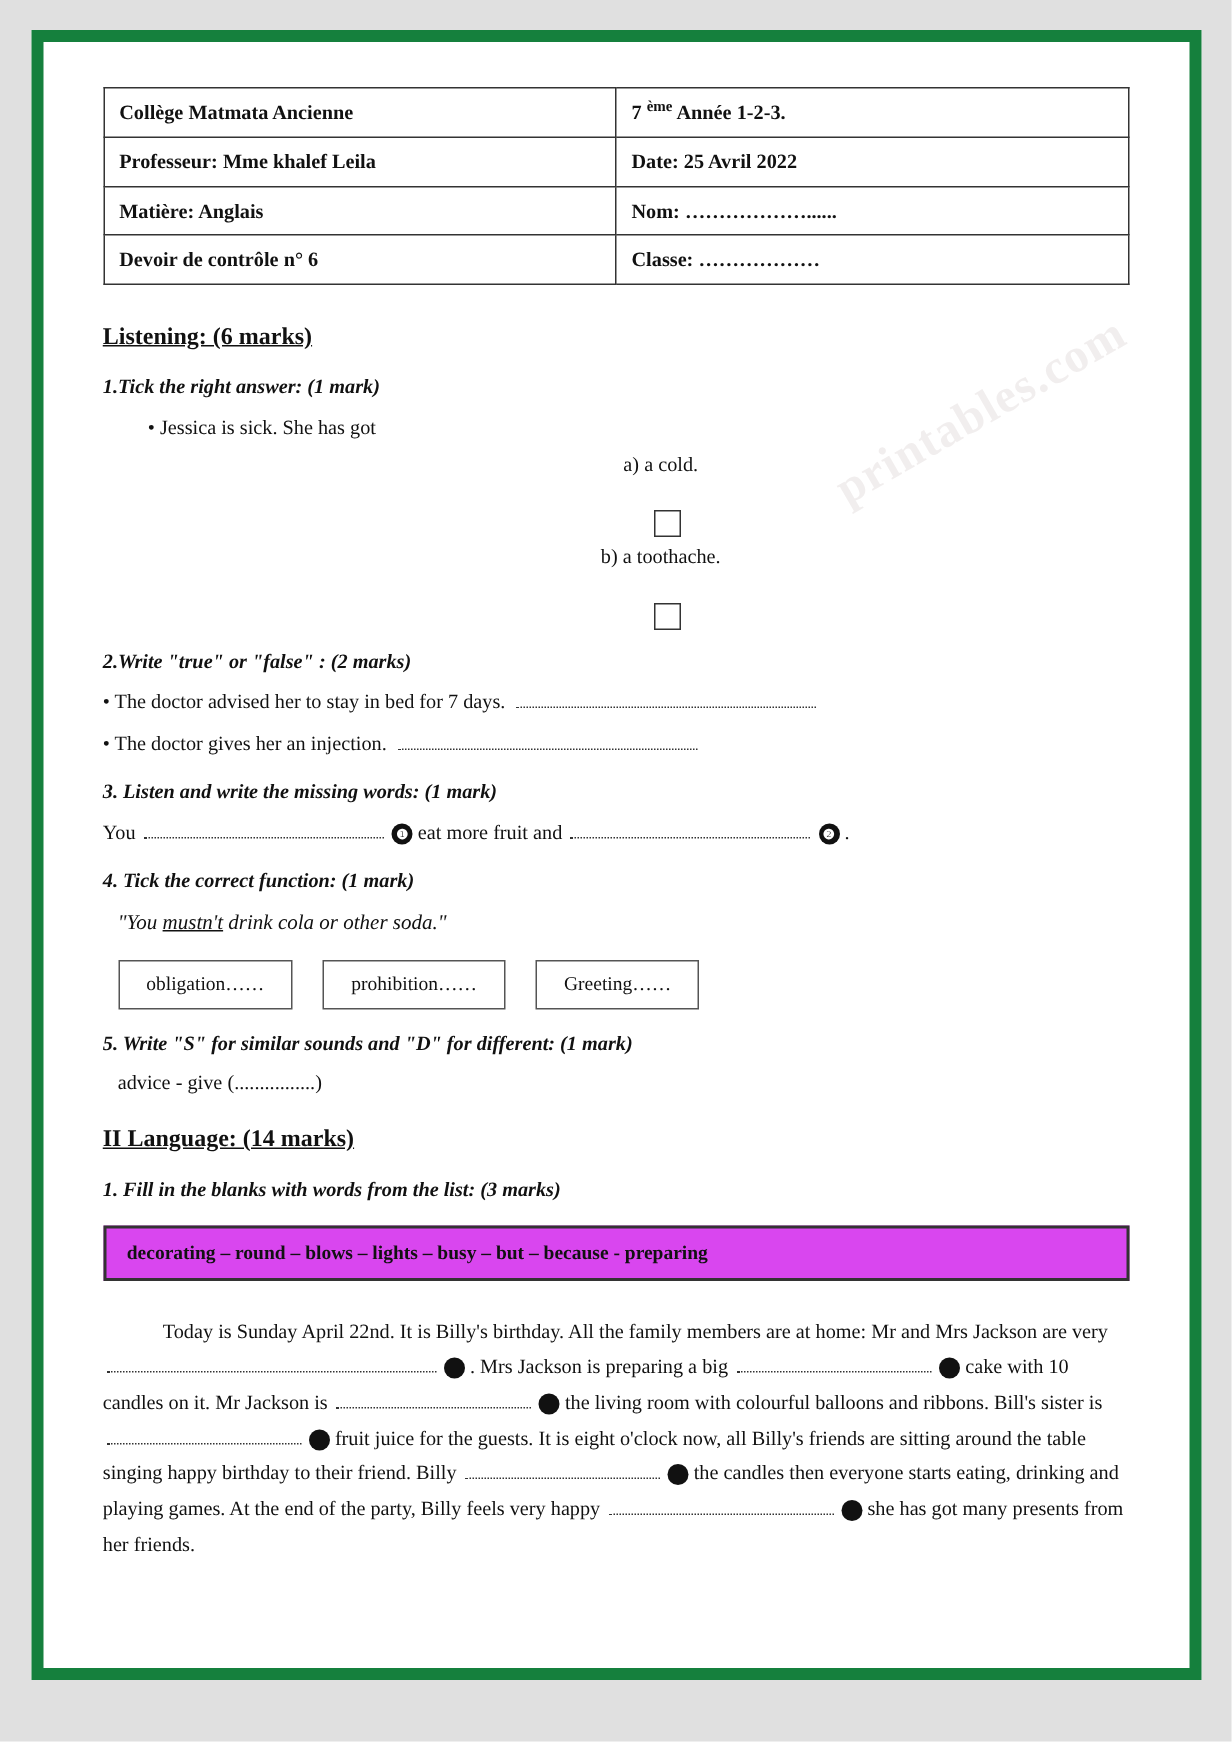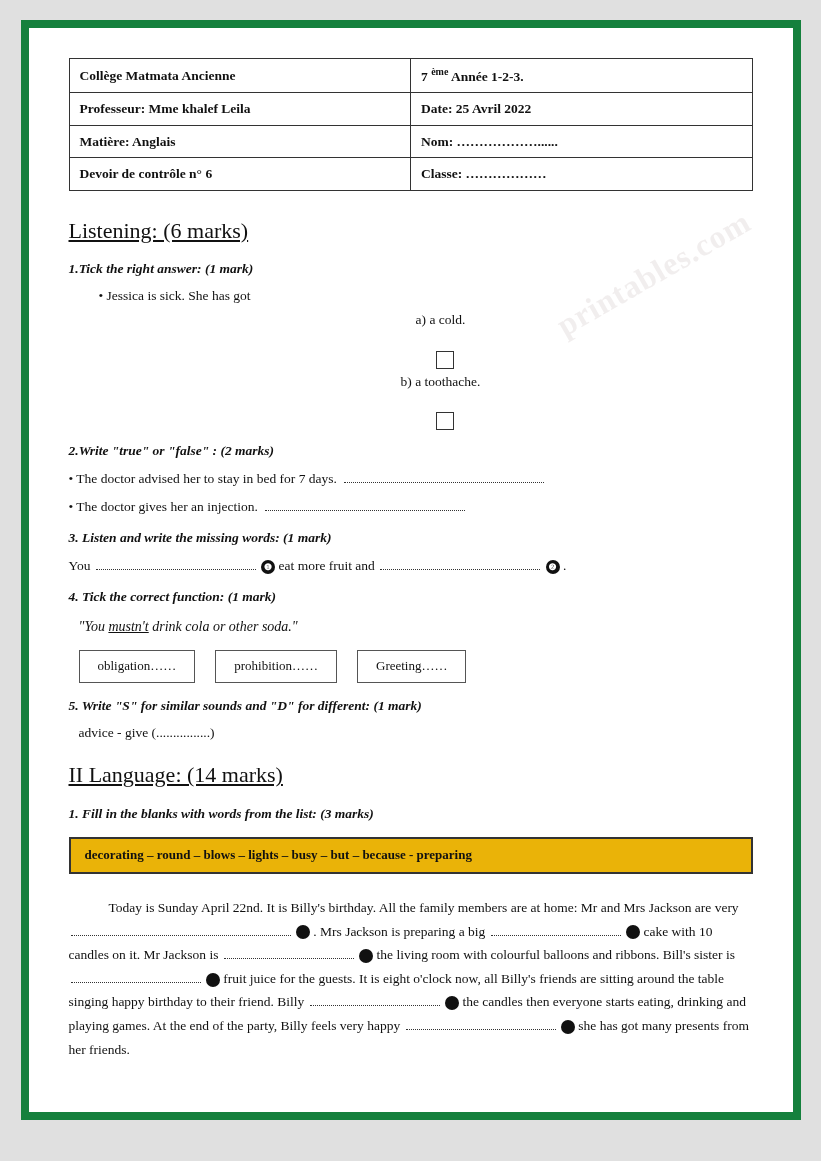--- a/index.html
+++ b/index.html
@@ -33,22 +33,22 @@
       border: 1.5px solid #333;
       padding: 5px 10px;
       font-size: 13.5px;
       font-weight: bold;
     }
     .header-table .col-left { width: 50%; }
     .header-table .col-right { width: 50%; }
 
     
     .section-title {
-      font-size: 22px;
-      font-weight: normal;
+      font-size: 16px;
+      font-weight: bold;
       text-decoration: underline;
       margin-bottom: 10px;
       margin-top: 6px;
     }
     .sub-question {
       font-weight: bold;
       margin-bottom: 5px;
       margin-top: 10px;
       font-style: italic;
     }
@@ -89,21 +89,21 @@
       border: 1.5px solid #555;
       padding: 5px 18px;
       font-size: 13px;
       min-width: 100px;
       text-align: center;
     }
 
     
     .word-list-box {
       border: 2px solid #333;
-      background: #eab308;
+      background: #d946ef;
       padding: 6px 14px;
       font-weight: bold;
       font-size: 13px;
       margin: 8px 0 12px 0;
       display: inline-block;
       width: 100%;
     }
 
     
     .paragraph {

